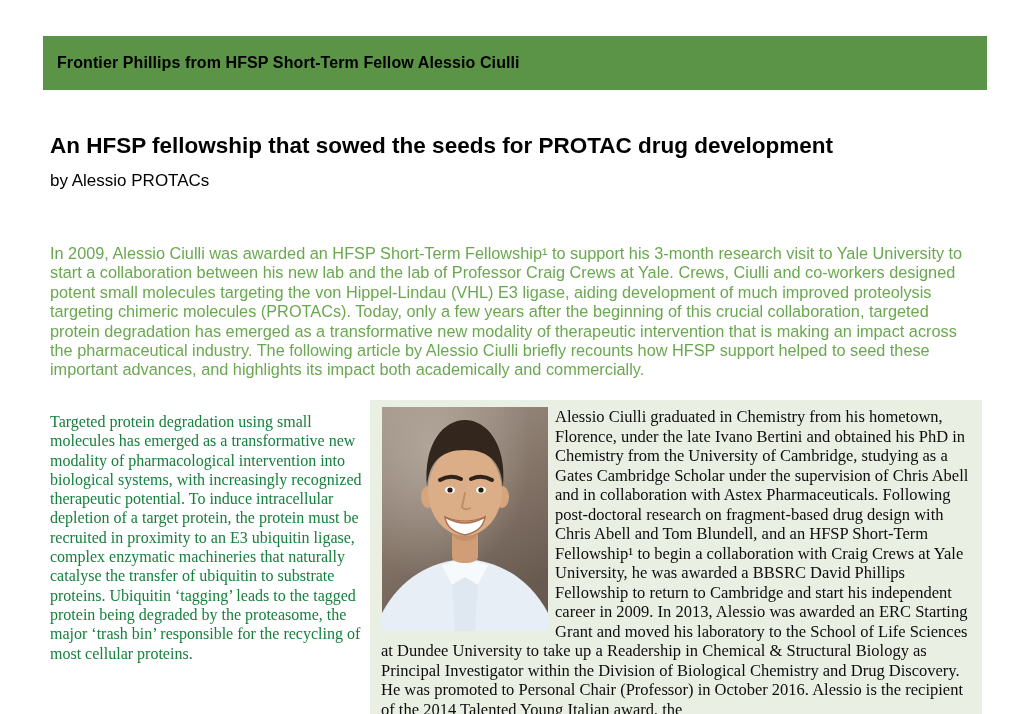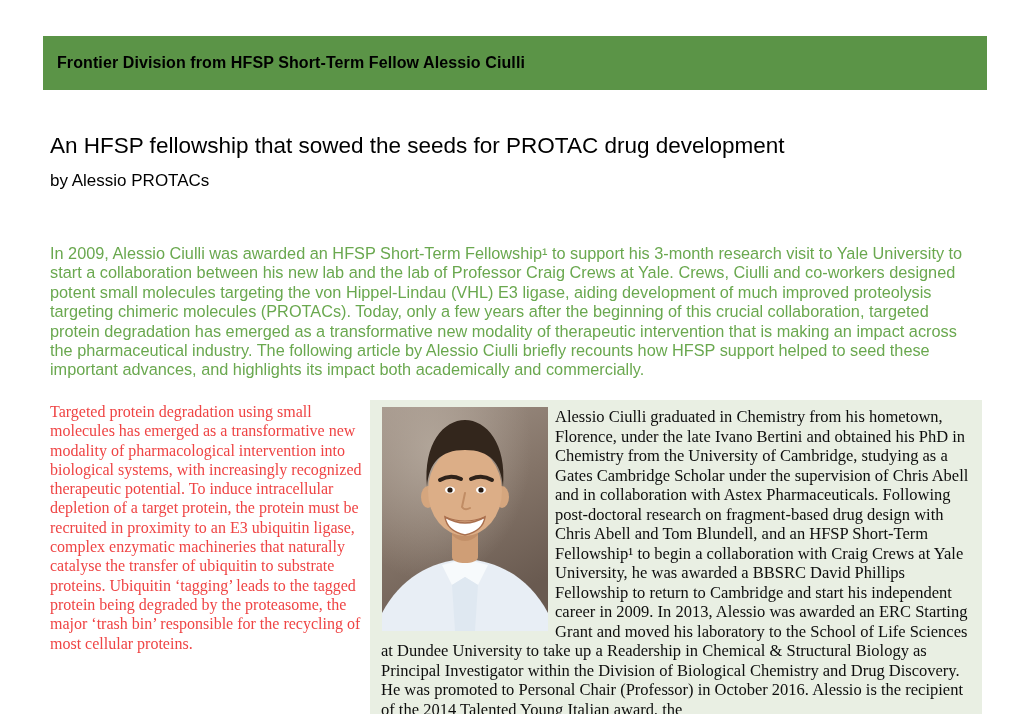--- a/index.html
+++ b/index.html
@@ -26,46 +26,46 @@
     font-size: 16px;
     font-weight: bold;
     color: #000000;
     letter-spacing: 0.1px;
   }
   .article-title {
     position: absolute;
     left: 50px; top: 133px;
     width: 930px;
     font-size: 22.5px;
-    font-weight: normal;
+    font-weight: bold;
     color: #000000;
   }
   .byline {
     position: absolute;
     left: 50px; top: 171px;
     font-size: 17px;
     color: #000000;
   }
   .intro {
     position: absolute;
     left: 50px; top: 210px;
     width: 924px;
     font-size: 16.3px;
     line-height: 19.4px;
     color: #6aa84f;
     margin-top: 34px;
   }
   .left-column {
     position: absolute;
-    left: 50px; top: 402px;
+    left: 50px; top: 412px;
     width: 316px;
     font-family: "Liberation Serif", serif;
     font-size: 16px;
     line-height: 19.3px;
-    color: #ef4444;
+    color: #15803d;
   }
   .bio-panel {
     position: absolute;
     left: 370px; top: 400px;
     width: 612px; height: 314px;
     background: #e9efe3;
     box-sizing: border-box;
     padding: 7px 6px 6px 11px;
   }
   .bio-body {
@@ -82,21 +82,21 @@
     display: block;
   }
   .portrait svg { display: block; width: 166px; height: 224px; }
 </style>
 </head>
 <body>
 
 <div id="page">
 
   <div class="header-bar">
-    <span class="bar-label">Frontier Division from HFSP Short-Term Fellow Alessio Ciulli</span>
+    <span class="bar-label">Frontier Phillips from HFSP Short-Term Fellow Alessio Ciulli</span>
   </div>
 
   <h1 class="article-title" style="margin:0;">An HFSP fellowship that sowed the seeds for PROTAC drug development</h1>
 
   <div class="byline">by Alessio PROTACs</div>
 
   <div class="intro">In 2009, Alessio Ciulli was awarded an HFSP Short-Term Fellowship¹ to support his 3-month research visit to Yale University to start a collaboration between his new lab and the lab of Professor Craig Crews at Yale. Crews, Ciulli and co-workers designed potent small molecules targeting the von Hippel-Lindau (VHL) E3 ligase, aiding development of much improved proteolysis targeting chimeric molecules (PROTACs).  Today, only a few years after the beginning of this crucial collaboration, targeted protein degradation has emerged as a transformative new modality of therapeutic intervention that is making an impact across the pharmaceutical industry. The following article by Alessio Ciulli briefly recounts how HFSP support helped to seed these important advances, and highlights its impact both academically and commercially.</div>
 
   <div class="left-column">Targeted protein degradation using small molecules has emerged as a transformative new modality of pharmacological intervention into biological systems, with increasingly recognized therapeutic potential.  To induce intracellular depletion of a target protein, the protein must be recruited in proximity to an E3 ubiquitin ligase, complex enzymatic machineries that naturally catalyse the transfer of ubiquitin to substrate proteins. Ubiquitin ‘tagging’ leads to the tagged protein being degraded by the proteasome, the major ‘trash bin’ responsible for the recycling of most cellular proteins.</div>
 

